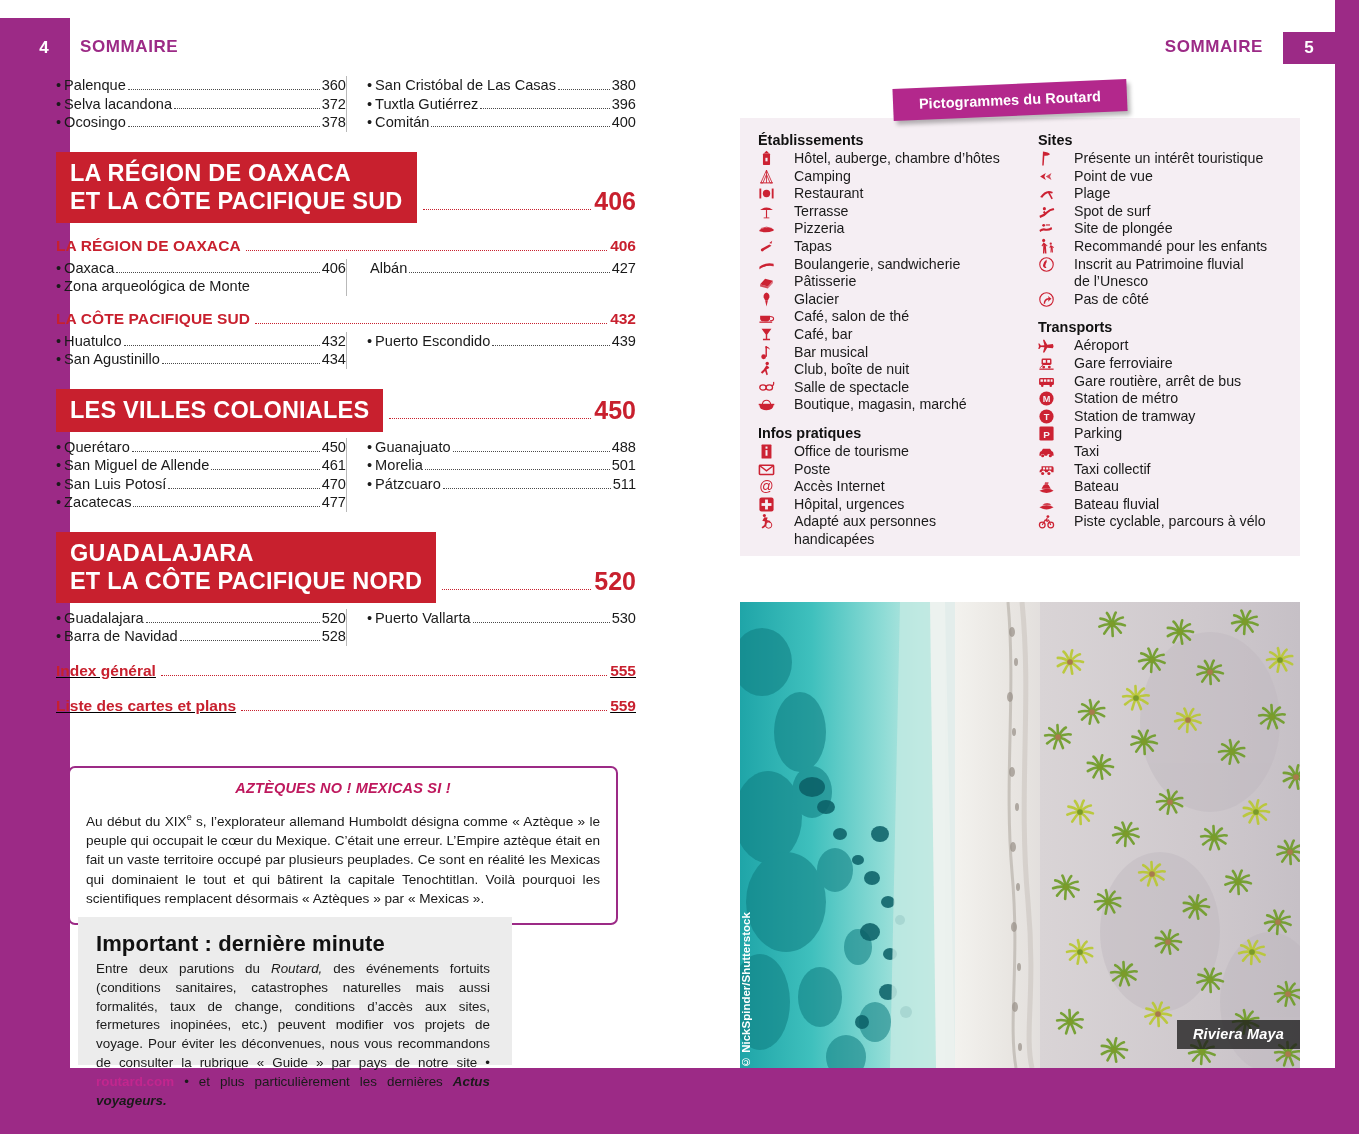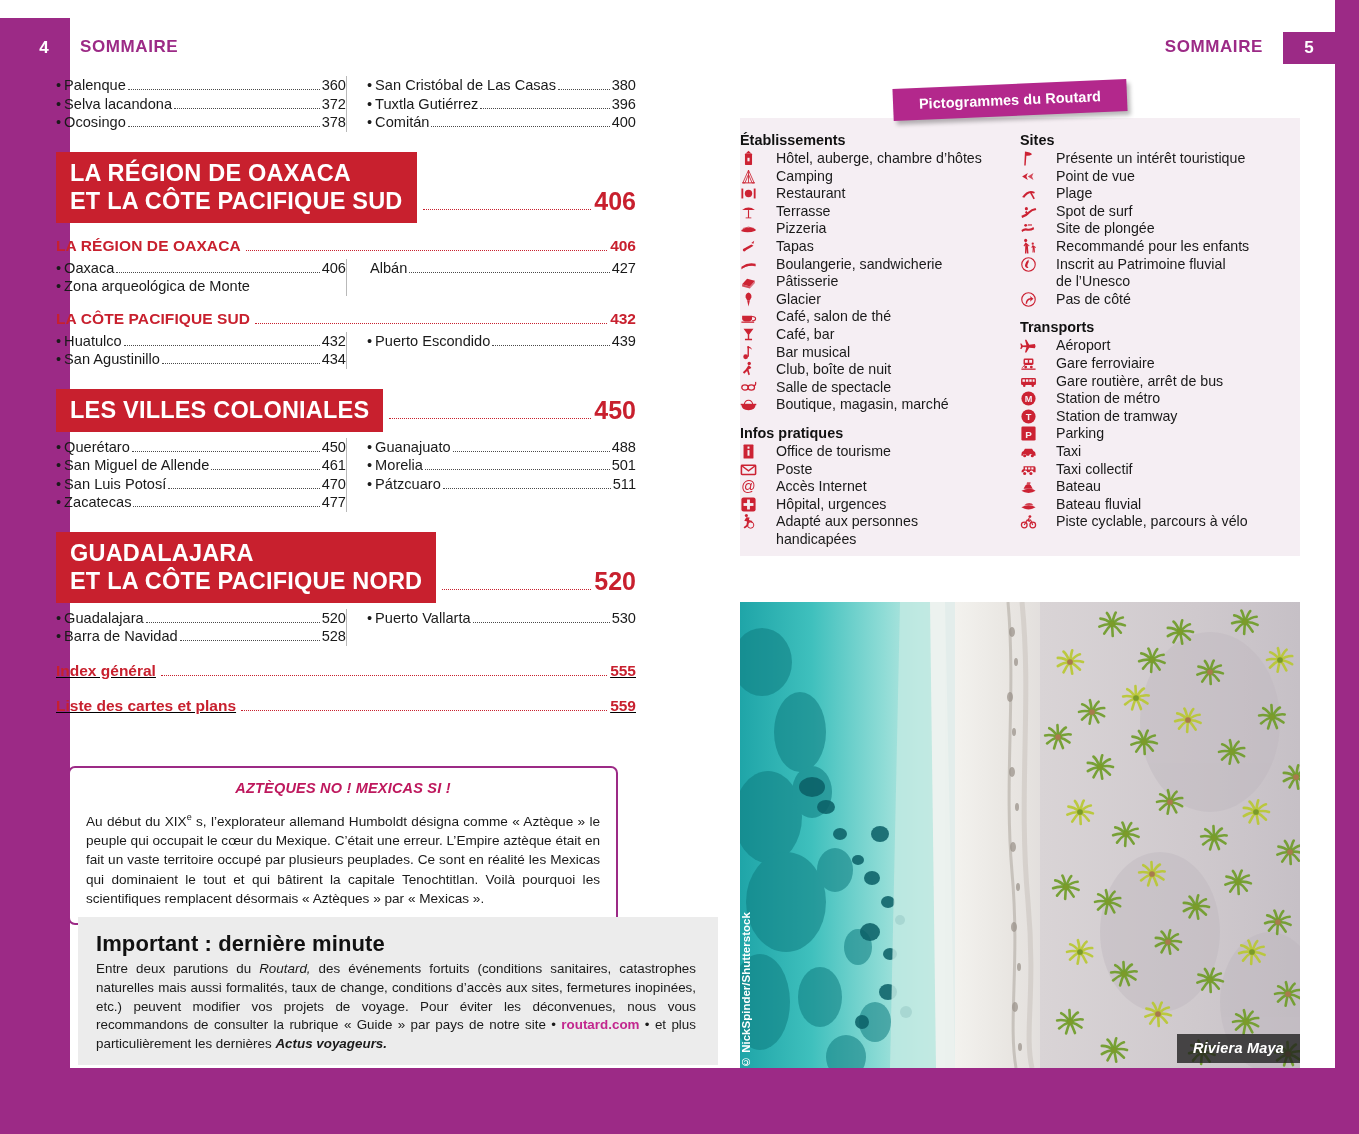--- a/index.html
+++ b/index.html
@@ -132,21 +132,21 @@
     text-align: center; font-weight: bold; font-style: italic;
     font-size: 14.5px; color: #be185d; letter-spacing: 0.2px; margin-bottom: 12px;
   }
   .aztec-body {
     font-size: 13.6px; line-height: 19.4px; color: #1a1a1a; text-align: justify;
   }
   .aztec-body sup { font-size: 9px; vertical-align: super; }
 
   
   .imp-box {
-    position: absolute; left: 78px; top: 917px; width: 640px; height: 148px;
+    position: absolute; left: 78px; top: 917px; width: 434px; height: 148px;
     background: #ececec; padding: 14px 22px 10px 18px;
   }
   .imp-title {
     font-size: 22px; font-weight: bold; color: #111111; margin-bottom: 3px;
     letter-spacing: 0.1px;
   }
   .imp-body {
     font-size: 13.4px; line-height: 18.8px; color: #1a1a1a; text-align: justify;
   }
   .imp-body i { font-style: italic; }
@@ -161,21 +161,21 @@
   .picto-banner {
     position: absolute; left: 893px; top: 84px; width: 234px; height: 32px;
     background: #b3288c; transform: rotate(-2.4deg);
     box-shadow: 3px 4px 4px rgba(0,0,0,0.28);
   }
   .picto-banner span {
     display: block; color: #ffffff; font-weight: bold; font-size: 14.4px;
     text-align: center; line-height: 32px; letter-spacing: 0.1px;
   }
   .picto-cols { display: flex; padding: 14px 0 0 0; }
-  .picto-col { width: 50%; }
+  .picto-col { width: 50%; padding-left: 18px; }
   .picto-group-title {
     font-size: 14.4px; font-weight: bold; color: #111111;
     margin: 0 0 2px 0;
   }
   .picto-group + .picto-group { margin-top: 11px; }
   .picto-row {
     display: flex; align-items: flex-start; line-height: 17.6px; min-height: 17.6px;
   }
   .picto-ic {
     width: 36px; flex: 0 0 36px; color: #cc2233;
@@ -194,21 +194,21 @@
   }
   .photo-credit {
     position: absolute; left: 740px; top: 602px; width: 18px; height: 466px;
     z-index: 4; color: #ffffff; font-size: 11.5px; font-weight: bold;
     writing-mode: vertical-rl; transform: rotate(180deg);
     display: flex; align-items: flex-start; justify-content: flex-start;
     padding-top: 0px; padding-left: 2px;
   }
   .photo-credit span { display: block; padding-bottom: 4px; }
   .photo-caption {
-    position: absolute; right: 0px; bottom: 5px; z-index: 5;
+    position: absolute; right: 0px; bottom: 19px; z-index: 5;
     background: rgba(30,30,30,0.78); color: #ffffff;
     font-size: 14.5px; font-weight: bold; font-style: italic;
     padding: 6px 16px 7px 16px; letter-spacing: 0.2px;
   }
   .ph-layer { position: absolute; top: 0; left: 0; width: 100%; height: 100%; }
 </style>
 </head>
 <body>
 
 <div id="page">

